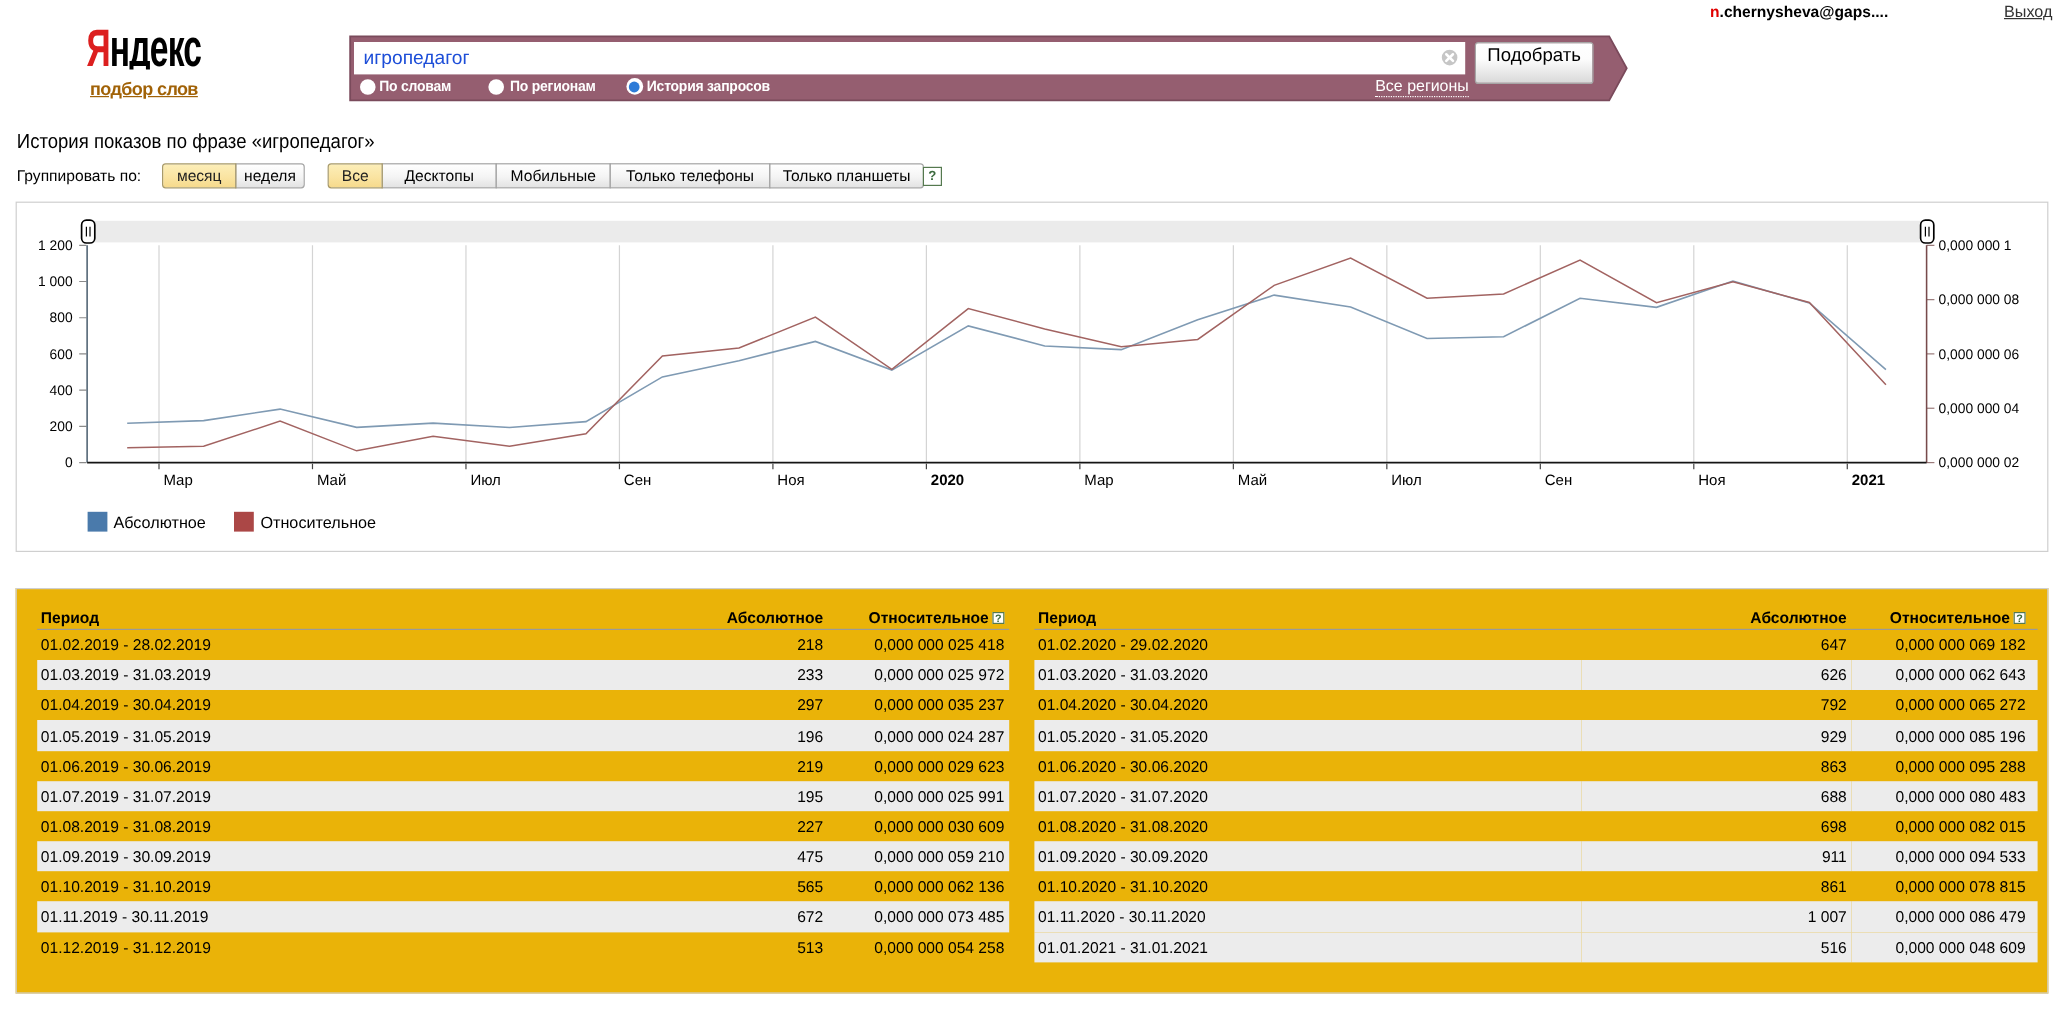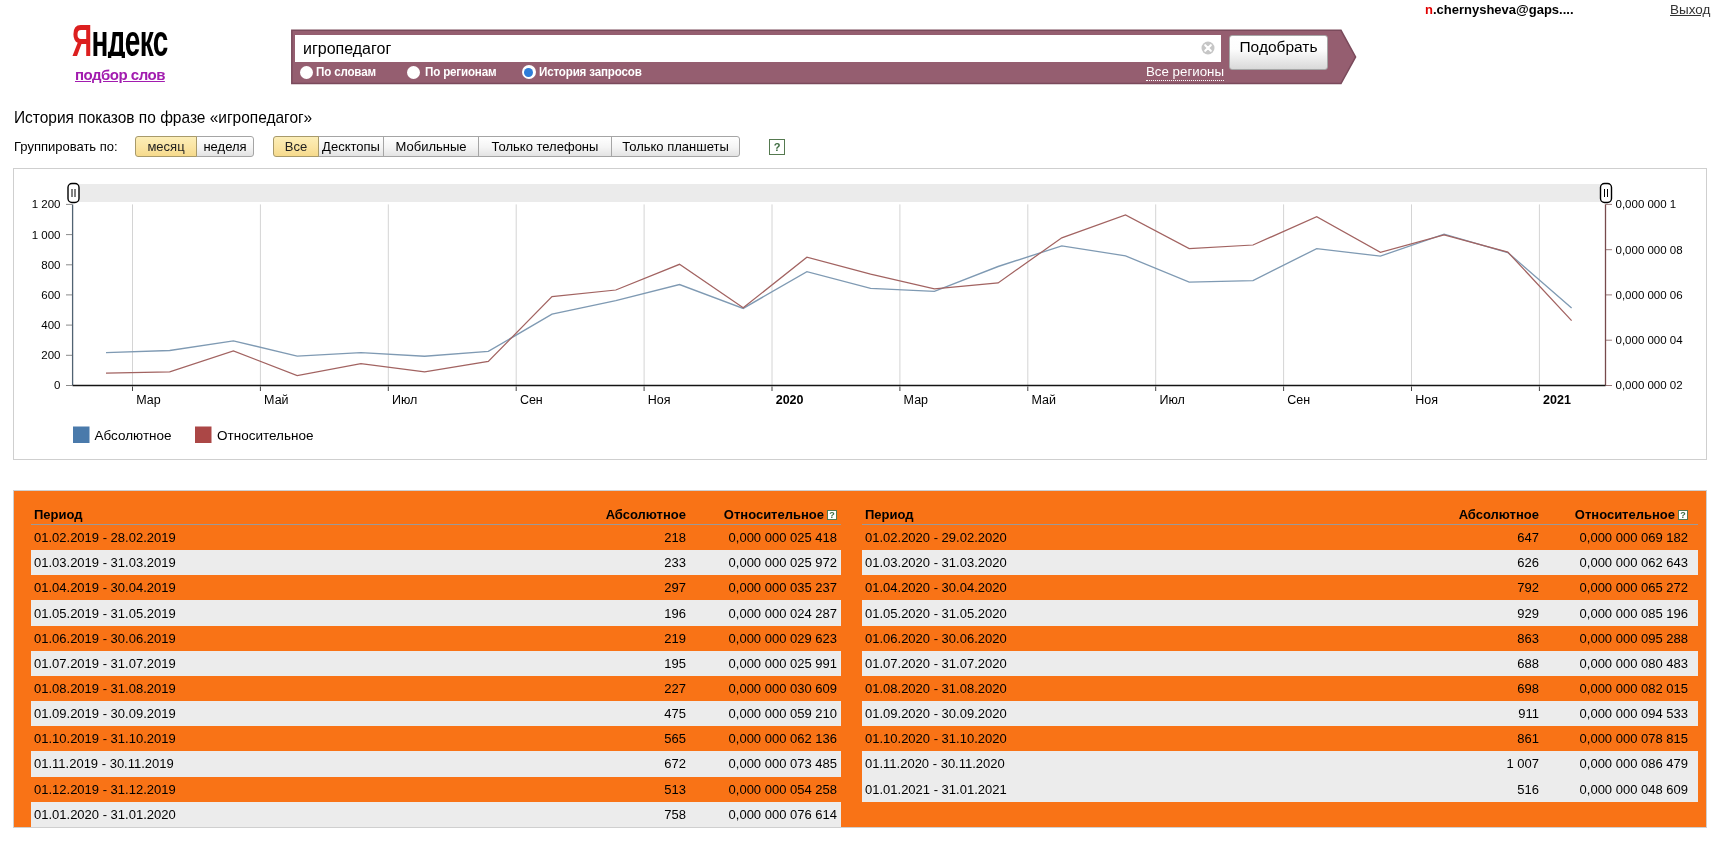--- a/index.html
+++ b/index.html
@@ -6,27 +6,27 @@
 html,body{margin:0;padding:0;}
 body{width:1715px;height:851px;position:relative;background:#fff;
   font-family:"Liberation Sans",sans-serif;overflow:hidden;}
 .abs{position:absolute;}
 a{text-decoration:underline;}
 .nav a{color:#1c56a5;font-size:13px;margin-top:28px;}
 .navlink{position:absolute;top:1px;line-height:14px;}
 #logo{left:72px;top:21px;height:37px;overflow:hidden;font-weight:bold;font-size:44px;letter-spacing:-1px;
   transform:scaleX(0.636);transform-origin:0 0;white-space:nowrap;line-height:39px;color:#000;}
 #logo .ya{color:#dc1f1f;}
-#podbor{left:75px;top:67px;font-size:15px;letter-spacing:-0.5px;font-weight:bold;color:#a21caf;line-height:16px;}
+#podbor{left:75px;top:67px;font-size:15px;letter-spacing:-0.5px;font-weight:bold;color:#a16207;line-height:16px;}
 #email{left:1425px;top:2.5px;font-size:13px;font-weight:bold;color:#000;line-height:14px;}
 #email .n{color:#e00000;}
 #exit{left:1670px;top:2.5px;font-size:13.5px;color:#333;line-height:14px;}
 
 #sinput{left:295px;top:35px;width:926px;height:27px;background:#fff;
-  font-size:16px;line-height:27px;color:#000000;padding-left:8px;box-sizing:border-box;}
+  font-size:16px;line-height:27px;color:#1d4ed8;padding-left:8px;box-sizing:border-box;}
 #clearx{left:1201px;top:41px;width:14px;height:14px;}
 #btn{left:1229px;top:35px;width:99px;height:35px;border:1px solid #a6a6a6;border-radius:3px;
   background:linear-gradient(#ffffff,#fdfdfd 40%,#d9d9d9);box-sizing:border-box;
   font-size:15.5px;text-align:center;line-height:22px;color:#000;}
 .radio{width:13px;height:13px;border-radius:50%;background:#fff;top:65.5px;}
 .radio.sel{width:14px;height:14px;top:65px;}
 .radio.sel i{position:absolute;left:2.5px;top:2.5px;width:9px;height:9px;border-radius:50%;
   background:#2e7cd8;}
 .rlabel{top:65px;font-size:12.5px;font-weight:bold;color:#fff;line-height:15px;letter-spacing:-0.2px;transform:scaleX(0.93);transform-origin:0 50%;white-space:nowrap;}
 #allreg{left:1146px;top:64px;font-size:13.3px;color:#fff;line-height:15px;
@@ -40,21 +40,21 @@
   text-align:center;line-height:19px;margin-left:-1px;position:relative;}
 .btngrp .b:first-child{margin-left:0;border-radius:3px 0 0 3px;}
 .btngrp .b:last-child{border-radius:0 3px 3px 0;}
 .btngrp .b.sel{background:linear-gradient(#fceeb8,#fae4a2 55%,#f6da8c);border-color:#a89a6a;
   color:#222;z-index:2;}
 .qicon{box-sizing:border-box;border:1px solid #55794f;color:#3d6b3f;background:#fff;
   text-align:center;font-weight:bold;}
 #q1{left:769px;top:139px;width:16px;height:16px;font-size:11px;line-height:14px;}
 
 #chartbox{left:13px;top:168px;width:1692px;height:290px;border:1px solid #cfcfcf;background:#fff;}
-#tablebox{left:13px;top:490px;width:1692px;height:336px;border:1px solid #cfcfcf;background:#f97316;}
+#tablebox{left:13px;top:490px;width:1692px;height:336px;border:1px solid #cfcfcf;background:#eab308;}
 
 table.wtab{border-collapse:collapse;table-layout:fixed;font-size:13px;color:#000;position:absolute;top:13px;}
 #tleft{left:17px;width:810px;}
 #tright{left:848px;width:836px;}
 table.wtab th{font-weight:bold;border-bottom:1px solid #9a9a9a;height:20px;padding:0;}
 table.wtab td{height:25.17px;padding:0;}
 table.wtab .c1{text-align:left;padding-left:3px;}
 table.wtab .c2{text-align:right;padding-right:4px;}
 table.wtab .c3{text-align:right;padding-right:4px;}
 #tright .c3{padding-right:10px;}
@@ -98,21 +98,21 @@
 <span class="abs rlabel" style="left:539px">История запросов</span>
 <a class="abs" id="allreg" href="#" style="text-decoration:none">Все регионы</a>
 
 <div class="abs" id="h1">История показов по фразе «игропедагог»</div>
 
 <div class="abs" id="grplabel">Группировать по:</div>
 <div class="abs btngrp" style="left:135px">
 <span class="b sel" style="width:62px">месяц</span><span class="b" style="width:58px">неделя</span>
 </div>
 <div class="abs btngrp" style="left:273px">
-<span class="b sel" style="width:46px">Все</span><span class="b" style="width:66px">Десктопы</span><span class="b" style="width:96px">Мобильные</span><span class="b" style="width:134px">Только телефоны</span><span class="b" style="width:129px">Только планшеты</span>
+<span class="b sel" style="width:46px">Все</span><span class="b" style="width:96px">Десктопы</span><span class="b" style="width:96px">Мобильные</span><span class="b" style="width:134px">Только телефоны</span><span class="b" style="width:129px">Только планшеты</span>
 </div>
 <div class="abs qicon" id="q1">?</div>
 
 <div class="abs" id="chartbox">
 <svg width="1692" height="290" viewBox="0 0 1692 290" style="position:absolute;left:0;top:0">
 <rect x="56" y="15" width="1533" height="18" fill="#ebebeb"></rect>
 
 <g stroke="#d4d4d4" stroke-width="1">
 <line x1="118.5" y1="35.4" x2="118.5" y2="216.5"></line>
         <line x1="246.4" y1="35.4" x2="246.4" y2="216.5"></line>
@@ -282,25 +282,20 @@
 <tr class="g">
           <td class="c1">01.11.2019 - 30.11.2019</td>
           <td class="c2">672</td>
           <td class="c3">0,000 000 073 485</td>
         </tr>
 <tr>
           <td class="c1">01.12.2019 - 31.12.2019</td>
           <td class="c2">513</td>
           <td class="c3">0,000 000 054 258</td>
         </tr>
-<tr class="g">
-          <td class="c1">01.01.2020 - 31.01.2020</td>
-          <td class="c2">758</td>
-          <td class="c3">0,000 000 076 614</td>
-        </tr>
 </tbody>
     </table>
 <table class="wtab" id="tright">
 <colgroup>
         <col style="width:456px">
         <col style="width:225px">
         <col style="width:155px">
       </colgroup>
 <tbody>
         <tr>

